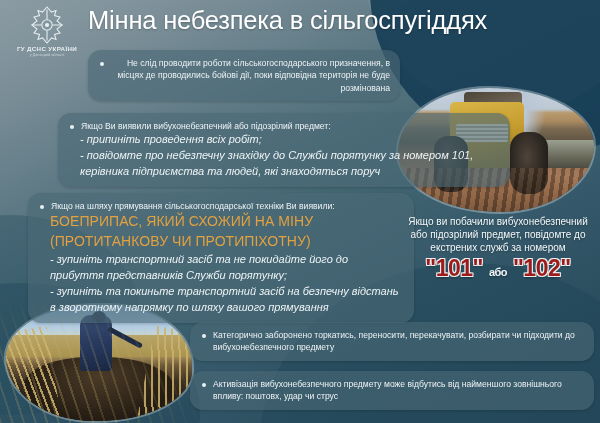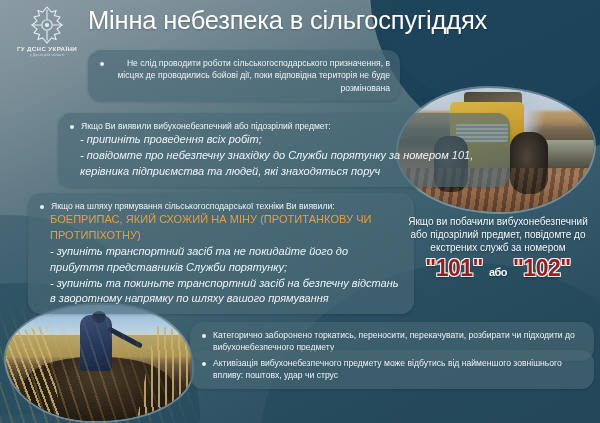--- a/index.html
+++ b/index.html
@@ -105,31 +105,31 @@
   .dot {
     flex: 0 0 auto;
     width: 4px; height: 4px;
     border-radius: 50%;
     background: #eaf1f3;
     margin: 5px 7px 0 2px;
   }
   .ptxt { font-size: 8.6px; line-height: 1.45; }
   .sub { font-size: 11px; line-height: 1.45; margin-left: 12px; font-style: italic; }
   .warn {
-    font-size: 11px; line-height: 1.42;
+    font-size: 14px; line-height: 1.42;
     color: #e3a13f;
     margin-left: 12px;
     letter-spacing: .05px;
   }
 
   #panel1 { left: 88px;  top: 50px;  width: 312px; text-align: right; }
   #panel2 { left: 30px;  top: 113px; width: 452px; margin-left: 28px; }
   #panel3 { left: 28px;  top: 193px; width: 386px; }
   #panel4 { left: 190px; top: 322px; width: 404px; }
-  #panel5 { left: 190px; top: 350px; width: 404px; }
+  #panel5 { left: 190px; top: 371px; width: 404px; }
 
   
   .callout {
     position: absolute;
     left: 400px; top: 216px;
     width: 196px;
     text-align: center;
     color: #f2f7f9;
   }
   .callout .ctxt {

